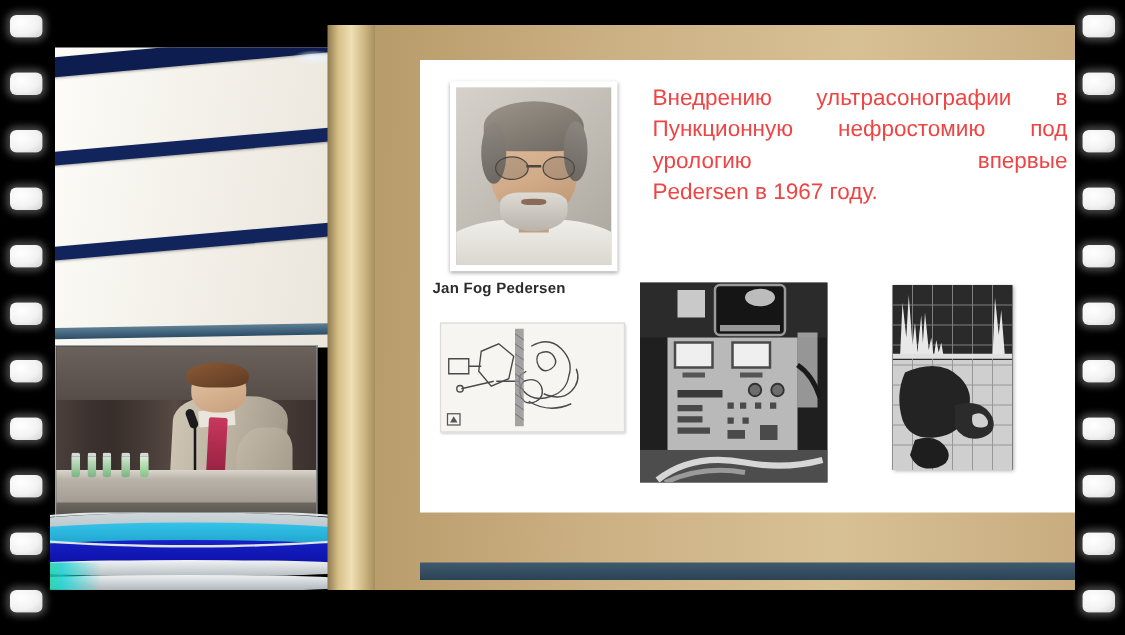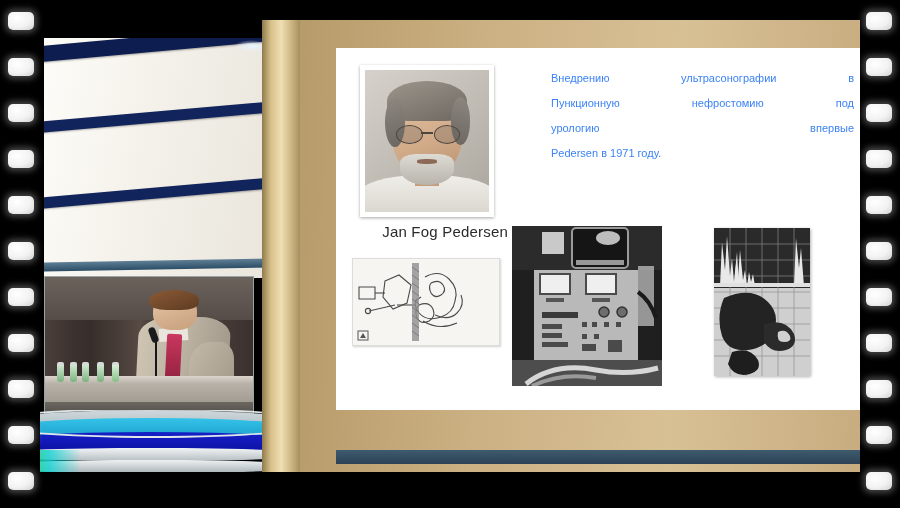--- a/index.html
+++ b/index.html
@@ -116,27 +116,27 @@
      background:linear-gradient(160deg,#8d8780,#6b6660);}
   #pt-hair-r{position:absolute;right:15%;top:19%;width:16%;height:34%;border-radius:50%;
      background:linear-gradient(200deg,#8d8780,#6b6660);}
   .pt-lens{position:absolute;top:39%;width:20%;height:12%;border-radius:50%;
      border:1.6px solid #4c4641;background:rgba(110,100,92,.30);}
   #pt-lens-l{left:25%;} #pt-lens-r{right:23%;}
   #pt-bridge{position:absolute;left:45%;top:44%;width:10%;height:1.6px;background:#4c4641;}
   #pt-beard{position:absolute;left:28%;top:59%;width:44%;height:22%;border-radius:30% 30% 52% 52%;
      background:linear-gradient(180deg,#dedbd4,#b8b4ac);}
   #pt-mouth{position:absolute;left:42%;top:63%;width:16%;height:3%;border-radius:40%;background:#8d6a58;}
-  #caption{position:absolute;left:10px;top:175px;width:162px;text-align:right;
-     font-size:15px;color:#2b2b2b;letter-spacing:.2px;}
+  #caption{position:absolute;left:10px;top:175px;width:162px;text-align:left;
+     font-size:12px;color:#2b2b2b;letter-spacing:.2px;font-weight:bold;}
 
   
   #body-text{position:absolute;left:186px;top:18px;width:332px;}
-  .tline{display:flex;justify-content:space-between;font-size:11px;color:#3b82f6;
-     line-height:25px;height:25px;white-space:nowrap;margin-left:29px;}
+  .tline{display:flex;justify-content:space-between;font-size:18px;color:#ef4444;
+     line-height:25px;height:25px;white-space:nowrap;}
   .tline.last{justify-content:flex-start;}
   .tline.last span{margin-right:6px;}
   .tline span{display:inline-block;}
 
   
   #logo{position:absolute;right:-8px;top:14px;width:104px;height:56px;}
   #logo-uro{position:absolute;left:0px;top:28px;font-size:17px;font-weight:bold;
      color:#3b7d32;letter-spacing:-.5px;}
   #logo-tv{position:absolute;right:0px;top:28px;font-size:17px;font-weight:bold;
      color:#2e2e2e;letter-spacing:-.5px;}
@@ -232,21 +232,21 @@
           <div class="tline">
             <span>Пункционную</span>
             <span>нефростомию</span>
             <span>под</span>
           </div>
           <div class="tline">
             <span>урологию</span>
             <span>впервые</span>
           </div>
           <div class="tline last">
-            <span>Pedersen в 1971 году.</span>
+            <span>Pedersen в 1967 году.</span>
           </div>
         </div>
 
 
         <div id="img-diagram">
           <svg viewBox="0 0 146 86" width="146" height="86">
             <rect width="146" height="86" fill="#f6f5f2"></rect>
             <g stroke="#4a4a4a" stroke-width="1.1" fill="none">
               <path d="M6 28 h16 v12 h-16 z"></path>
               <path d="M22 34 h10"></path>

